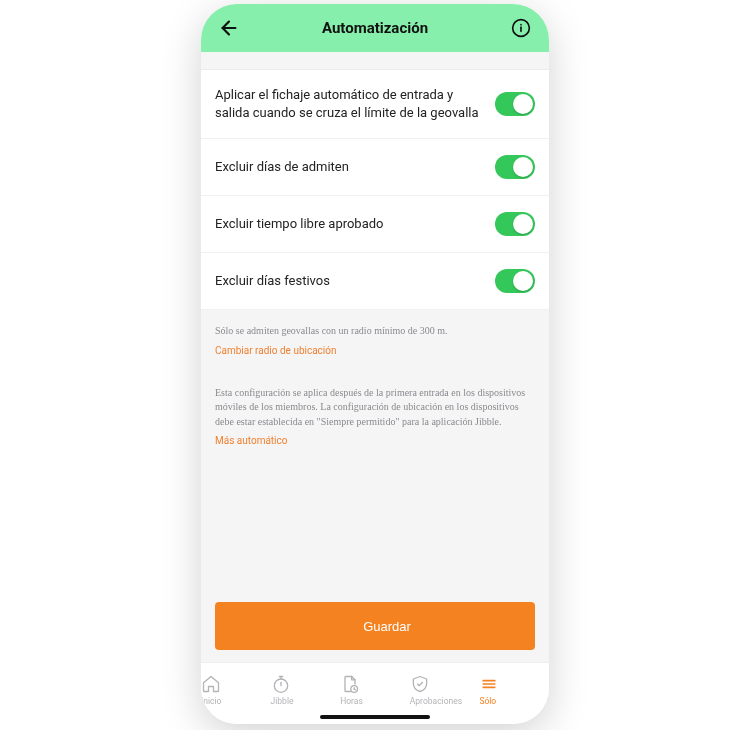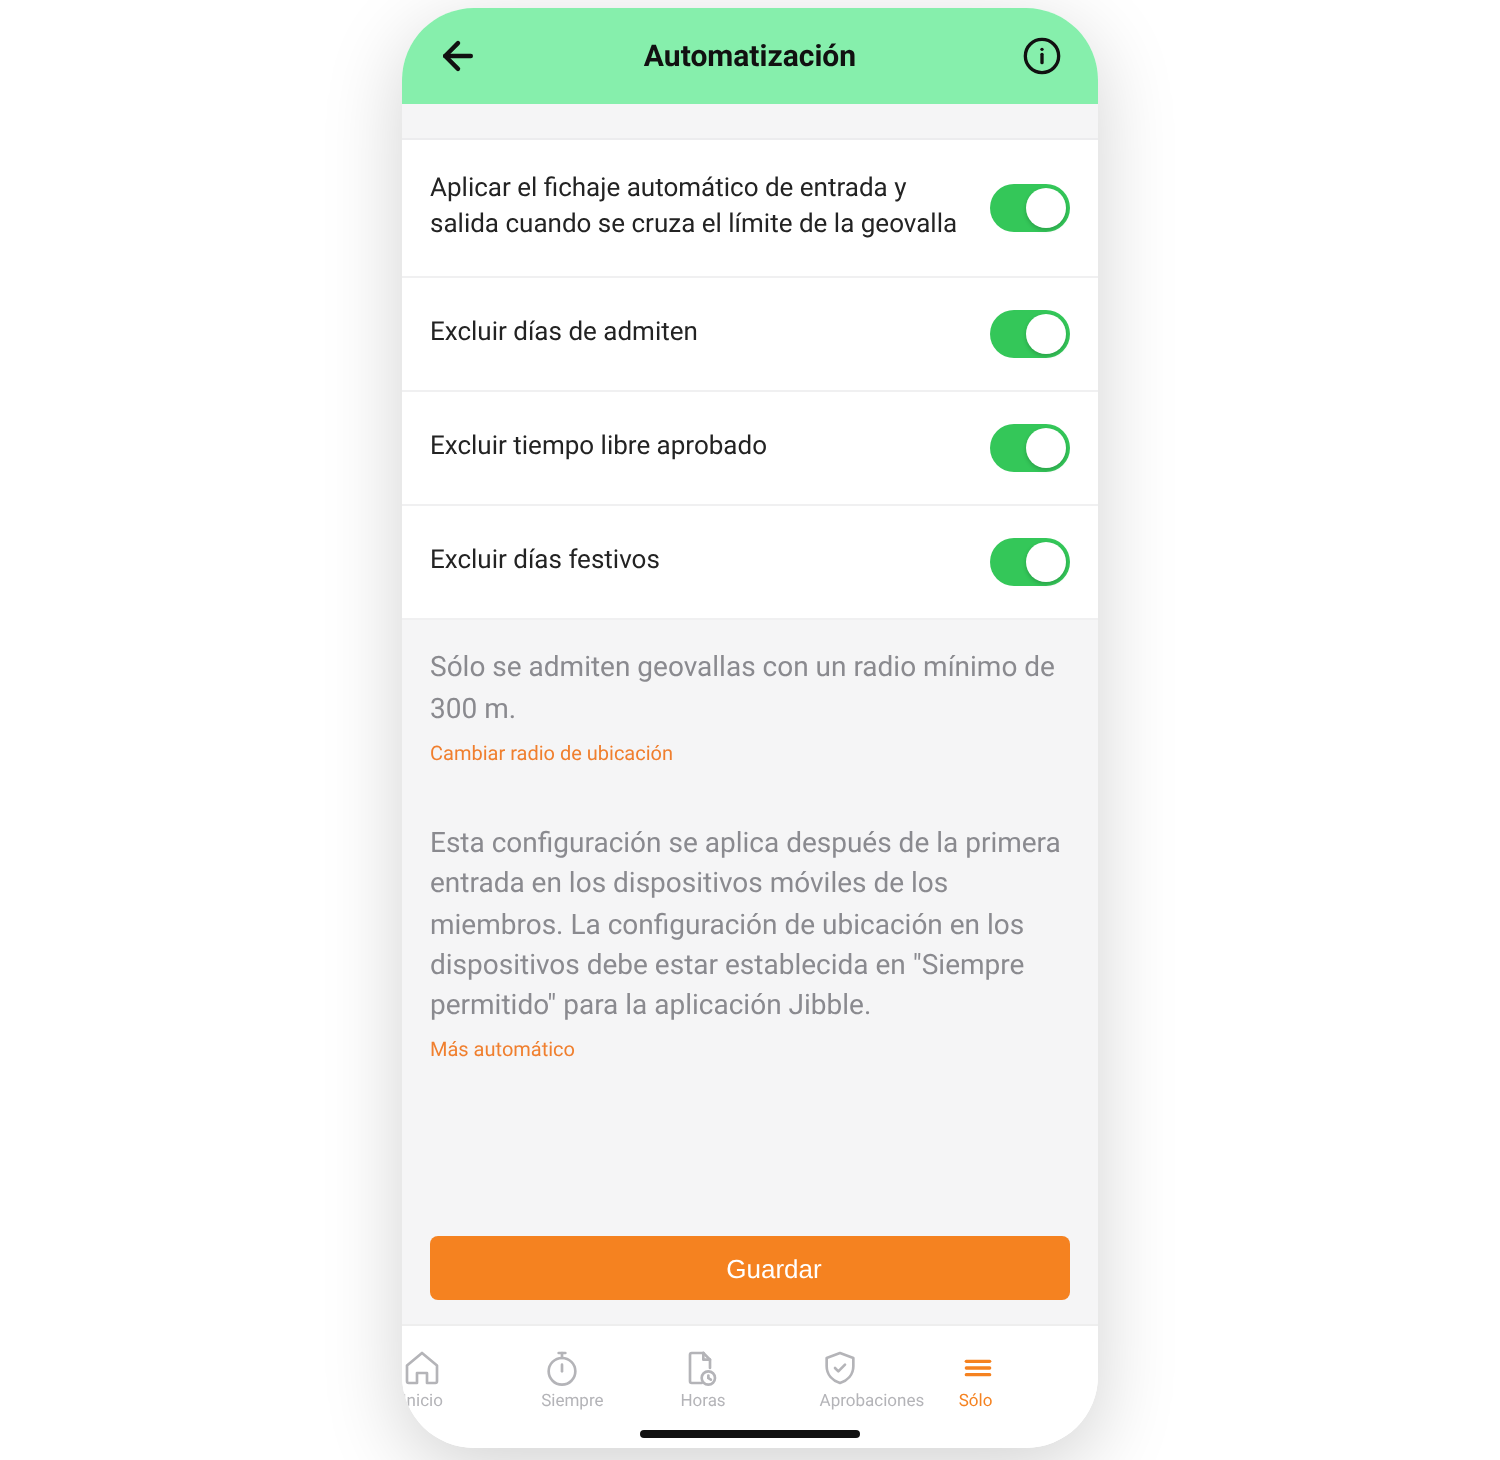--- a/index.html
+++ b/index.html
@@ -91,43 +91,44 @@
     border-radius: 50%;
     top: 2px;
     right: 2px;
     box-shadow: 0 1px 2px rgba(0,0,0,0.2);
   }
   .info-section {
     padding: 14px 14px 10px 14px;
     background: #f5f5f6;
   }
   .info-text {
-    font-size: 14px;
+    font-size: 10px;
     color: #8a8a8f;
     line-height: 1.45;
+    font-family: Liberation Serif, serif;
   }
   .info-link {
     font-size: 10px;
     color: #f07f2e;
     margin-top: 4px;
     display: inline-block;
     cursor: pointer;
   }
   .info-section.second { padding-top: 18px; }
   .flex-fill {
     flex: 1;
     background: #f5f5f6;
   }
   .save-wrap {
     padding: 10px 14px 12px 14px;
     background: #f5f5f6;
   }
   .save-btn {
     width: 100%;
-    height: 32px;
+    height: 48px;
     background: #f58220;
     color: #fff;
     border: none;
     border-radius: 4px;
     font-size: 13px;
     font-weight: 500;
     cursor: pointer;
     padding-left: 24px;
   }
   .tabbar {
@@ -230,21 +231,21 @@
         </svg>
       <span class="tab-label">Inicio</span>
     </div>
     <div class="tab">
       <svg viewBox="0 0 24 24" fill="none" stroke="currentColor" stroke-width="1.6" stroke-linecap="round" stroke-linejoin="round">
           <circle cx="12" cy="14" r="8"></circle>
           <line x1="12" y1="14" x2="12" y2="10"></line>
           <line x1="10" y1="3" x2="14" y2="3"></line>
           <line x1="12" y1="3" x2="12" y2="6"></line>
         </svg>
-      <span class="tab-label">Siempre</span>
+      <span class="tab-label">Jibble</span>
     </div>
     <div class="tab">
       <svg viewBox="0 0 24 24" fill="none" stroke="currentColor" stroke-width="1.6" stroke-linecap="round" stroke-linejoin="round">
           <path d="M14 3H7a1 1 0 0 0-1 1v16a1 1 0 0 0 1 1h6"></path>
           <path d="M14 3l4 4v5"></path>
           <path d="M14 3v4h4"></path>
           <circle cx="17" cy="18" r="4"></circle>
           <line x1="17" y1="16.5" x2="17" y2="18"></line>
           <line x1="17" y1="18" x2="18.5" y2="19"></line>
         </svg>

